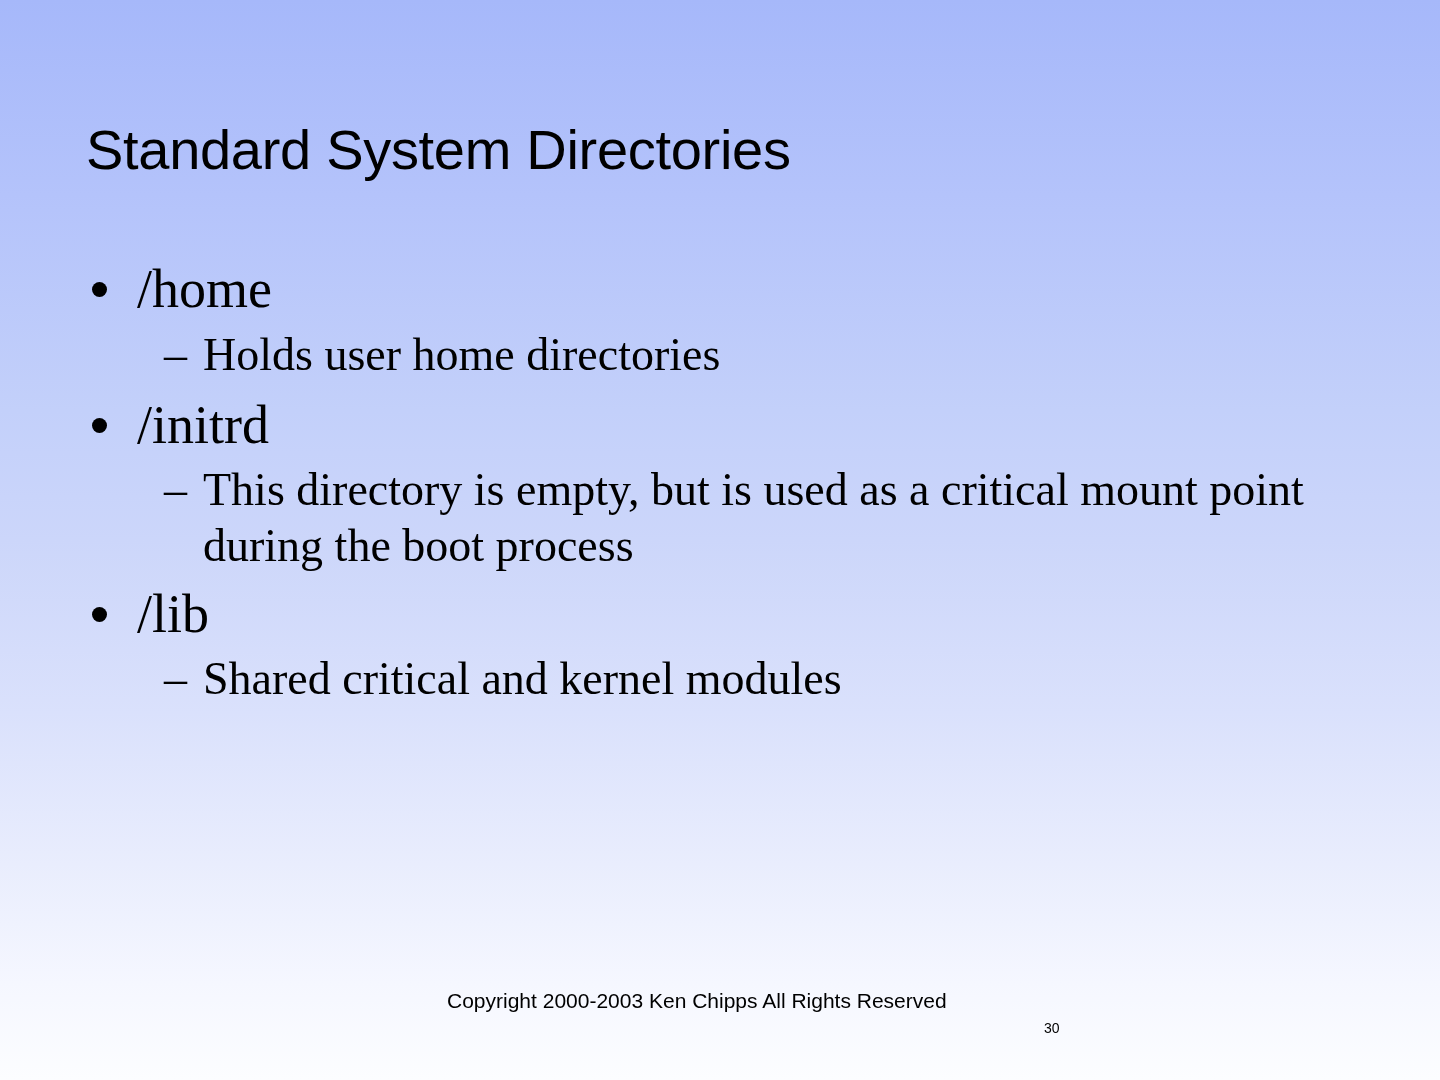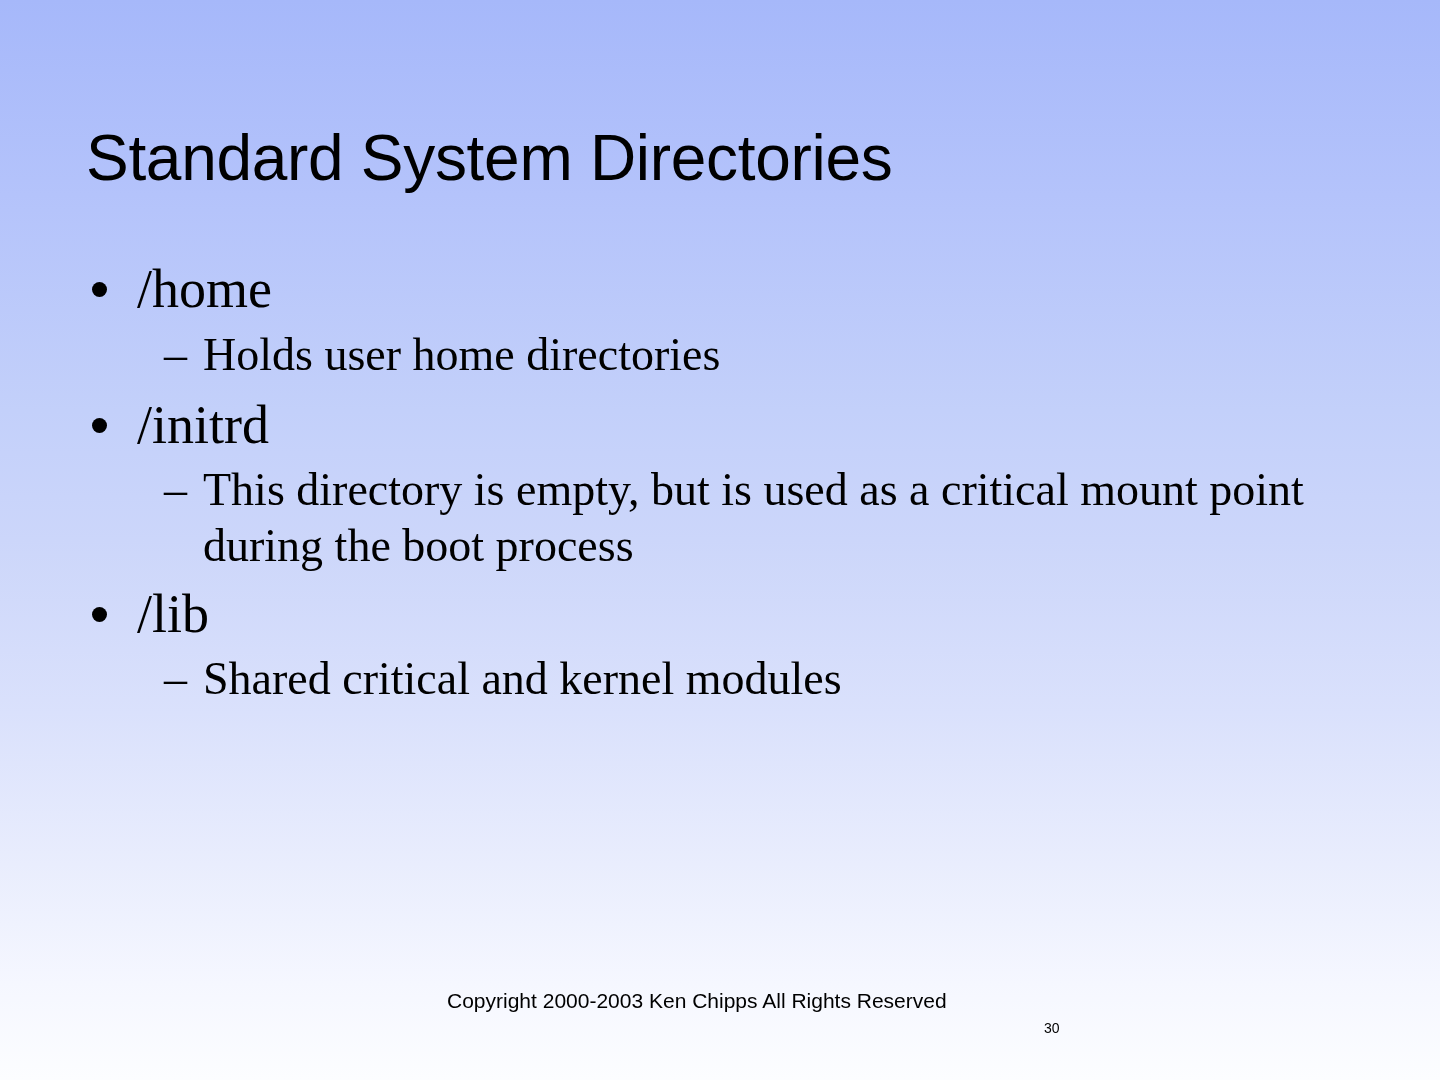--- a/index.html
+++ b/index.html
@@ -28,21 +28,21 @@
         #fcfdff 100%);
     box-sizing: border-box;
   }
 
   
   #slide-title {
     position: absolute;
     left: 86px;
     top: 82px;
     width: 1270px;
-    font-size: 64px;
+    font-size: 56px;
     line-height: 1.06;
     font-weight: normal;
     letter-spacing: -0.3px;
     white-space: nowrap;
   }
 
   
   #body-list {
     position: absolute;
     left: 86px;

